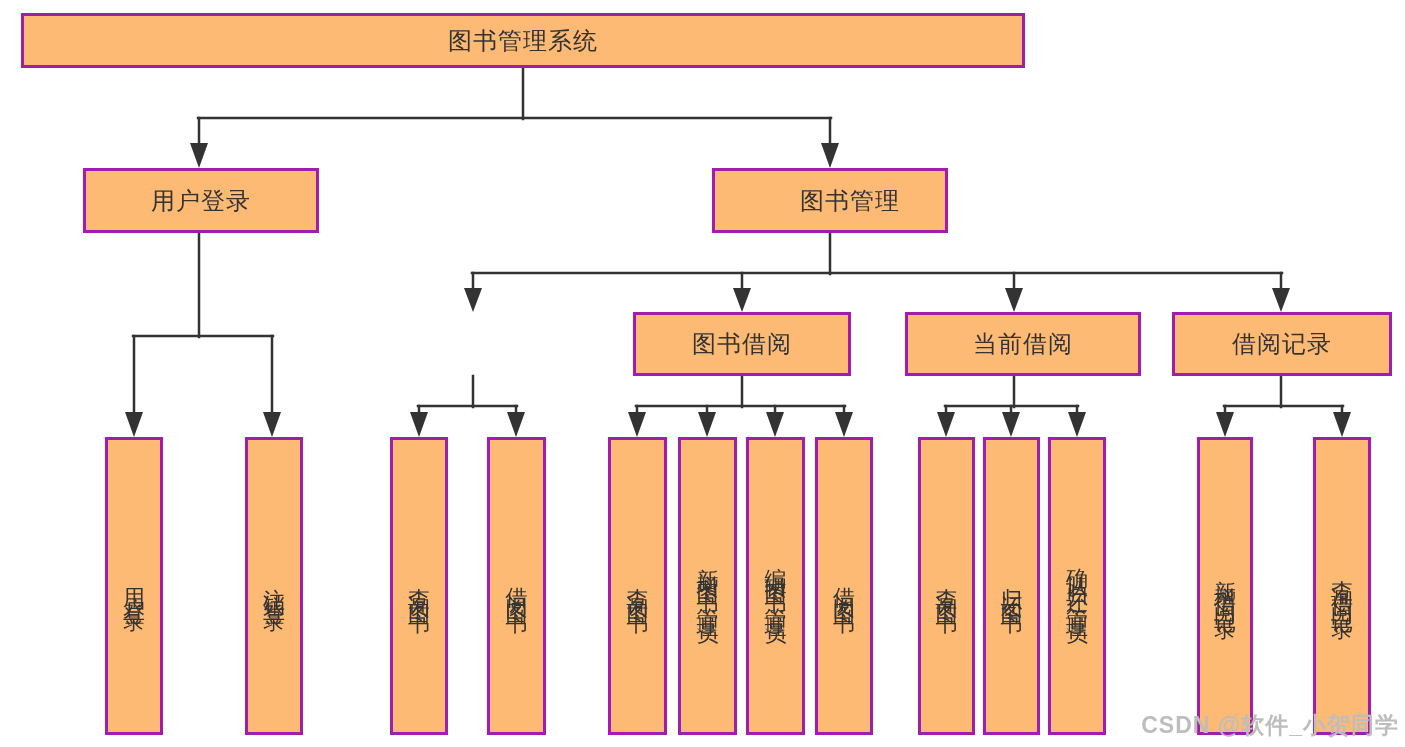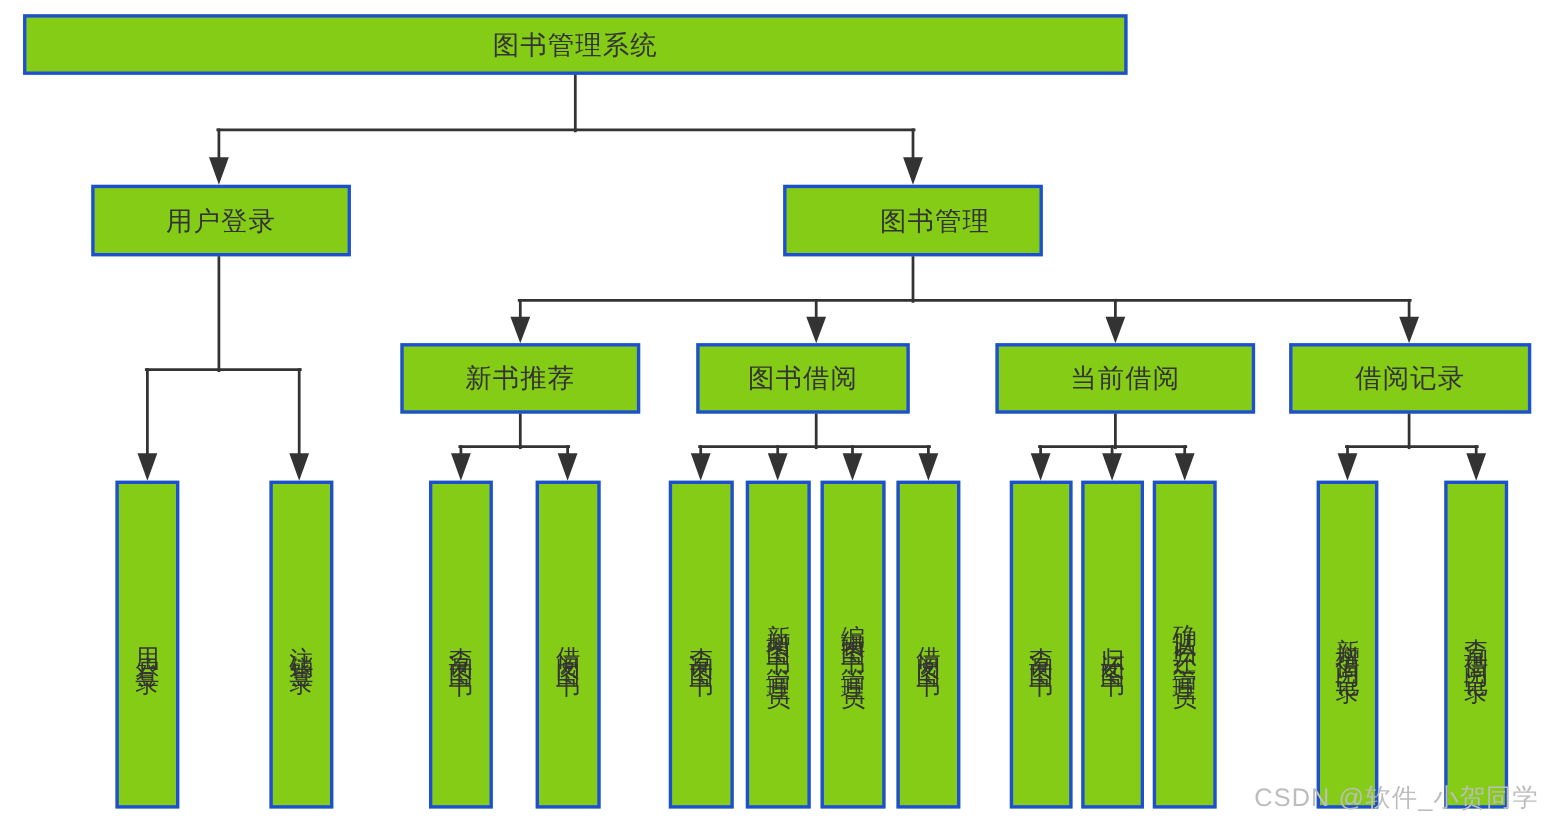--- a/index.html
+++ b/index.html
@@ -16,22 +16,22 @@
     overflow: hidden;
   }
   #connectors {
     position: absolute;
     left: 0; top: 0;
     width: 1405px; height: 747px;
   }
   .node {
     position: absolute;
     box-sizing: border-box;
-    background: #84cc16;
-    border: 3px solid #1d4ed8;
+    background: #fdba74;
+    border: 3px solid #a21caf;
     display: flex;
     align-items: center;
     justify-content: center;
     color: #333333;
     font-size: 24px;
     letter-spacing: 1px;
     white-space: nowrap;
   }
   .leaf {
     writing-mode: vertical-rl;
@@ -42,20 +42,21 @@
   }
   .leaf .lbl { display: inline-block; }
   #watermark {
     position: absolute;
     right: 6px;
     top: 710px;
     font-size: 23px;
     color: #bdbdbd;
     letter-spacing: 1px;
     pointer-events: none;
+    font-weight: bold;
   }
 </style>
 </head>
 <body>
 
 <div id="canvas">
 
   <svg id="connectors" viewBox="0 0 1405 747" fill="none">
     <g stroke="#333333" stroke-width="2.5" stroke-linecap="square">
       <line x1="523" y1="66" x2="523" y2="119"></line>
@@ -133,24 +134,21 @@
     <span class="lbl">图书管理系统</span>
   </div>
 
   <div class="node" style="left:83px; top:168px; width:236px; height:65px;">
     <span class="lbl">用户登录</span>
   </div>
   <div class="node" style="left:712px; top:168px; width:236px; height:65px;padding-left:40px;">
     <span class="lbl">图书管理</span>
   </div>
 
-  <div class="node" style="left:364px; top:312px; width:218px; height:64px;">
-    <span class="lbl">新书推荐</span>
-  </div>
-  <div class="node" style="left:633px; top:312px; width:194px; height:64px;">
+  <div class="node" style="left:633px; top:312px; width:218px; height:64px;">
     <span class="lbl">图书借阅</span>
   </div>
   <div class="node" style="left:905px; top:312px; width:236px; height:64px;">
     <span class="lbl">当前借阅</span>
   </div>
   <div class="node" style="left:1172px; top:312px; width:220px; height:64px;">
     <span class="lbl">借阅记录</span>
   </div>
 
   <div class="node leaf" style="left:105px; top:437px; width:58px; height:298px;">

